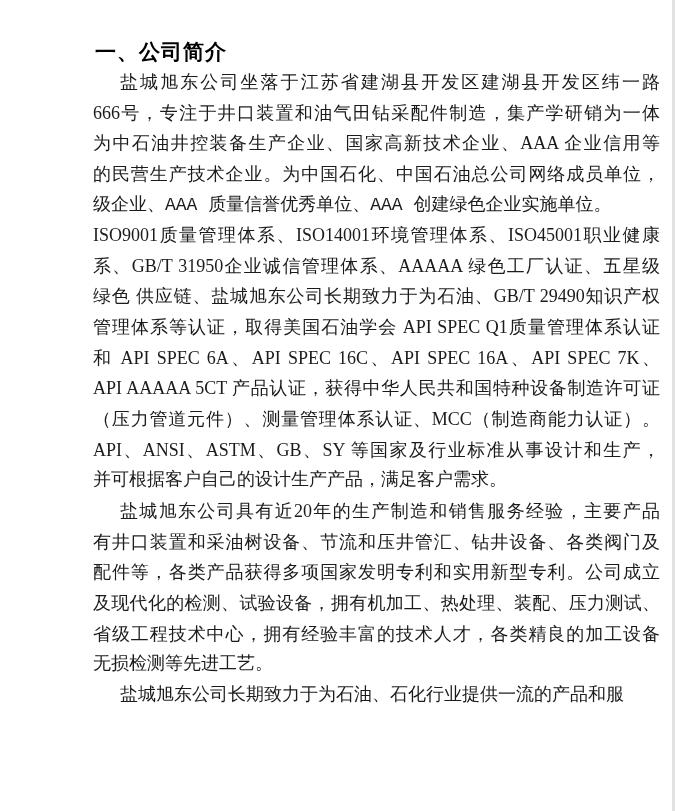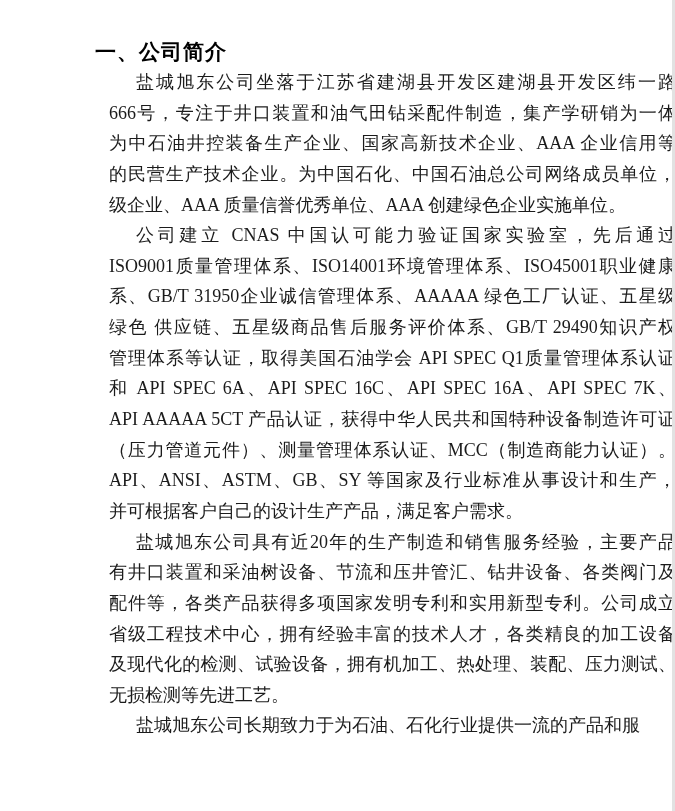--- a/index.html
+++ b/index.html
@@ -22,36 +22,36 @@
     font-family: "Liberation Sans", "DejaVu Sans", sans-serif;
     font-weight: 700;
     font-size: 21px;
     line-height: 28px;
     letter-spacing: 1px;
     color: #000000;
     white-space: nowrap;
   }
   .doc-body {
     position: absolute;
-    left: 109px;
+    left: 93px;
     top: 67px;
     width: 567px;
     color: #1b1b1b;
     font-size: 18px;
   }
   .para { margin: 0; padding: 0; }
   .line {
     line-height: 30.65px;
     height: 30.65px;
     text-align: justify;
     text-align-last: justify;
     overflow: hidden;
     white-space: normal;
   }
-  .line.last { text-align-last: left; }
+  .line.last { text-align-last: left; font-family: Liberation Mono, monospace; }
   .line.first { text-indent: 27px; }
   .page-edge {
     position: absolute;
     top: 0;
     right: 0;
     width: 3px;
     height: 811px;
   }
 </style>
 </head>
@@ -62,37 +62,36 @@
 
   <div class="doc-body" id="doc-body" style="color: rgb(27, 27, 27);">
       <div class="para">
         <div class="line first">盐城旭东公司坐落于江苏省建湖县开发区建湖县开发区纬一路</div>
         <div class="line">666号，专注于井口装置和油气田钻采配件制造，集产学研销为一体</div>
         <div class="line">为中石油井控装备生产企业、国家高新技术企业、AAA 企业信用等</div>
         <div class="line">的民营生产技术企业。为中国石化、中国石油总公司网络成员单位，</div>
         <div class="line last">级企业、AAA 质量信誉优秀单位、AAA 创建绿色企业实施单位。</div>
       </div>
       <div class="para">
-        <div class="line first">公司建立 CNAS 中国认可能力验证国家实验室，先后通过</div>
         <div class="line">ISO9001质量管理体系、ISO14001环境管理体系、ISO45001职业健康</div>
         <div class="line">系、GB/T 31950企业诚信管理体系、AAAAA 绿色工厂认证、五星级</div>
-        <div class="line">绿色 供应链、五星级商品售后服务评价体系、GB/T 29490知识产权</div>
+        <div class="line">绿色 供应链、盐城旭东公司长期致力于为石油、GB/T 29490知识产权</div>
         <div class="line">管理体系等认证，取得美国石油学会 API SPEC Q1质量管理体系认证</div>
         <div class="line">和 API SPEC 6A、API SPEC 16C、API SPEC 16A、API SPEC 7K、</div>
         <div class="line">API AAAAA 5CT 产品认证，获得中华人民共和国特种设备制造许可证</div>
         <div class="line">（压力管道元件）、测量管理体系认证、MCC（制造商能力认证）。</div>
         <div class="line">API、ANSI、ASTM、GB、SY 等国家及行业标准从事设计和生产，</div>
         <div class="line last">并可根据客户自己的设计生产产品，满足客户需求。</div>
       </div>
       <div class="para">
         <div class="line first">盐城旭东公司具有近20年的生产制造和销售服务经验，主要产品</div>
         <div class="line">有井口装置和采油树设备、节流和压井管汇、钻井设备、各类阀门及</div>
         <div class="line">配件等，各类产品获得多项国家发明专利和实用新型专利。公司成立</div>
+        <div class="line">及现代化的检测、试验设备，拥有机加工、热处理、装配、压力测试、</div>
         <div class="line">省级工程技术中心，拥有经验丰富的技术人才，各类精良的加工设备</div>
-        <div class="line">及现代化的检测、试验设备，拥有机加工、热处理、装配、压力测试、</div>
         <div class="line last">无损检测等先进工艺。</div>
       </div>
       <div class="para">
         <div class="line first last">盐城旭东公司长期致力于为石油、石化行业提供一流的产品和服</div>
       </div>
     </div>
 
   <div class="page-edge" style="background: rgb(226, 226, 226);"></div>
 </div>
 

